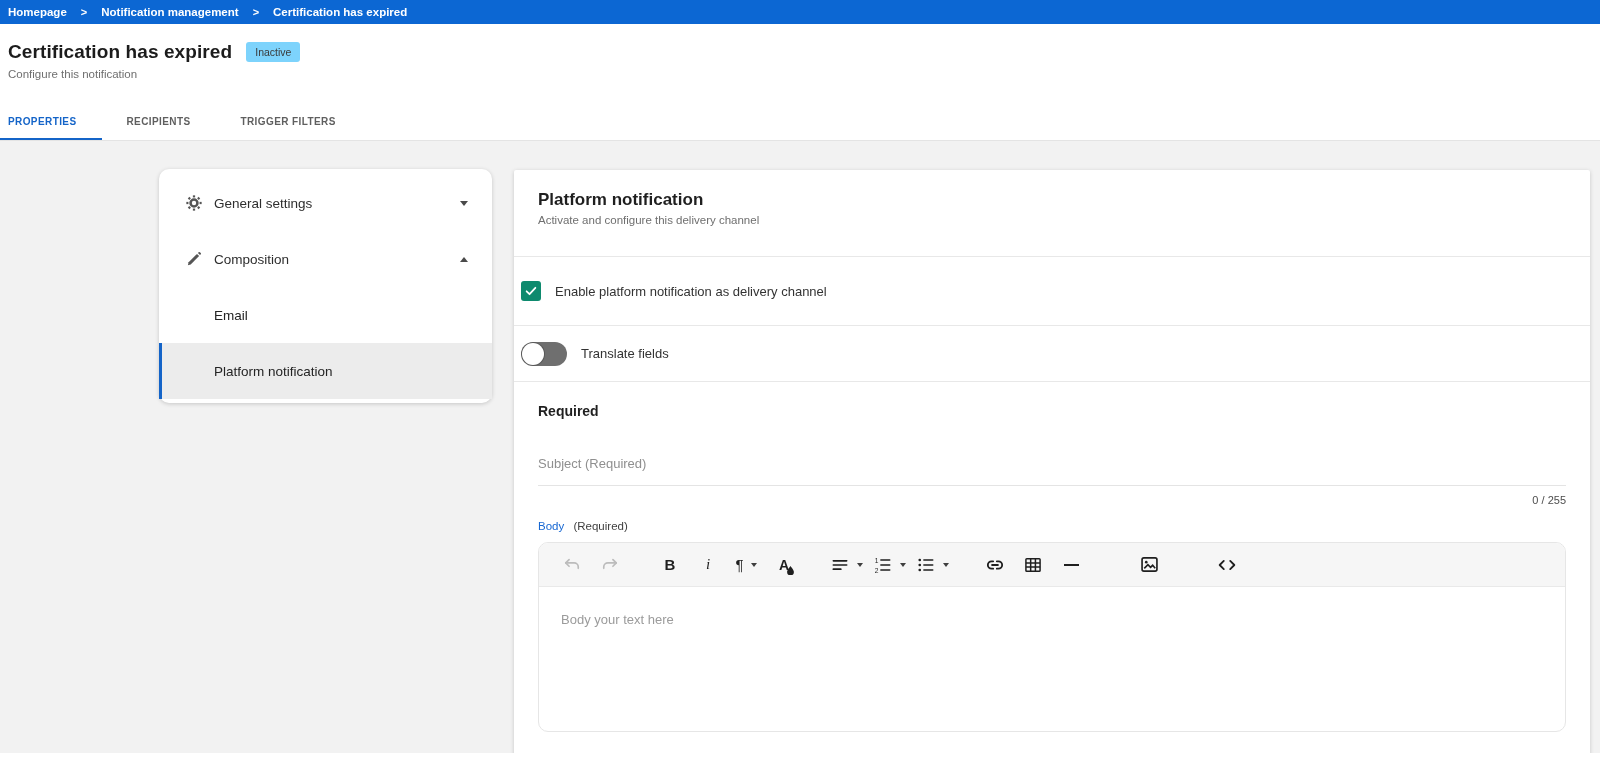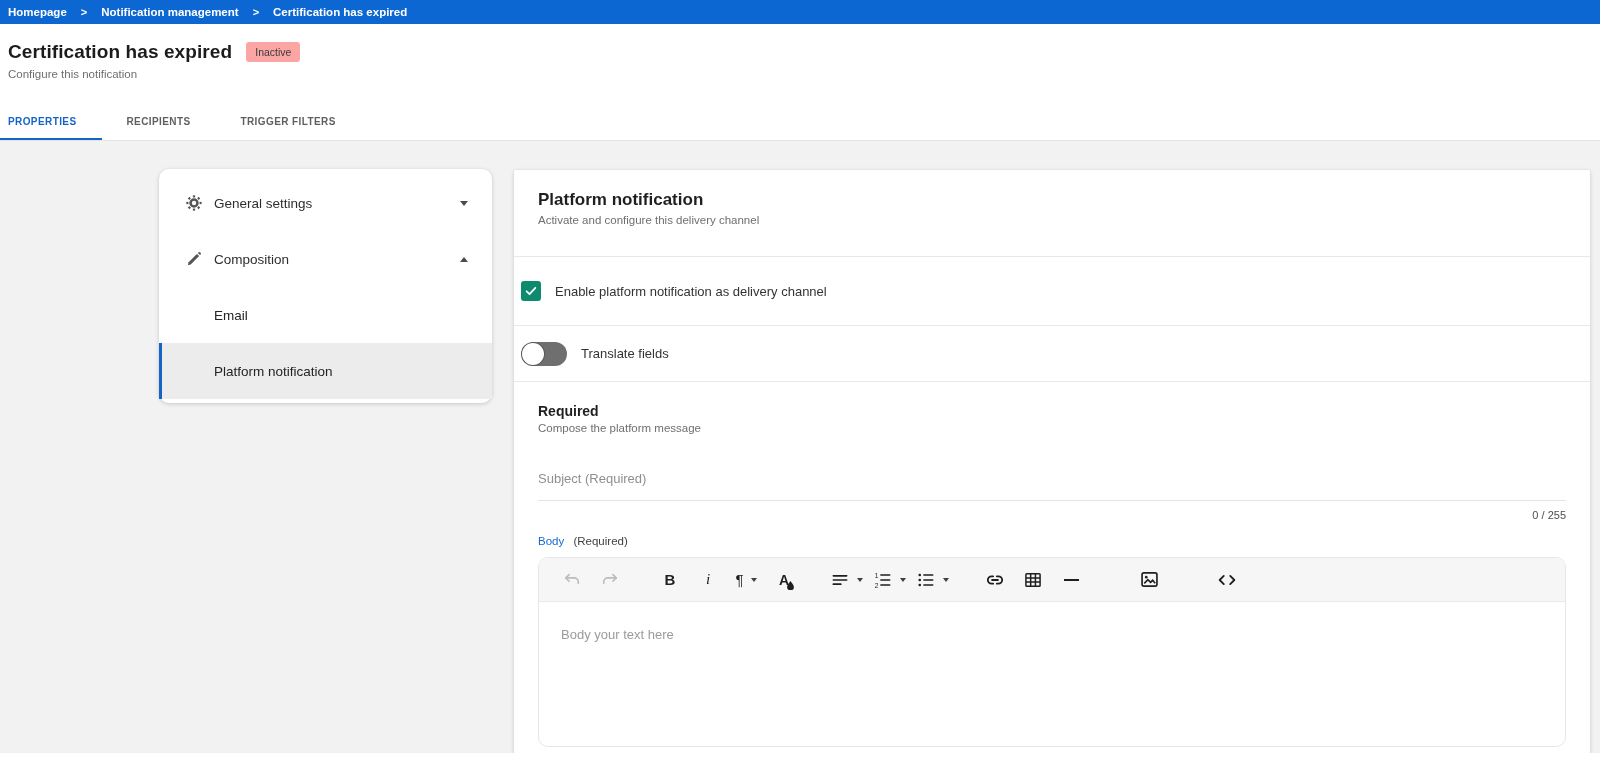--- a/index.html
+++ b/index.html
@@ -9,21 +9,21 @@
   
   .topbar { height:24px; background:#0c67d3; display:flex; align-items:center;
     padding:0 8px; gap:14px; }
   .crumb { color:#fff; font-size:11.5px; font-weight:700; cursor:pointer; white-space:nowrap; }
   .crumb-sep { color:#fff; font-size:11px; font-weight:700; }
 
   
   .page-head { height:80px; padding:17px 8px 0; background:#fff; }
   .title-row { display:flex; align-items:center; }
   .page-title { font-size:19px; font-weight:700; color:#1c1c1c; letter-spacing:.1px; }
-  .badge { margin-left:14px; background:#fca5a5; color:#3a3a3a; font-size:10.5px;
+  .badge { margin-left:14px; background:#7dd3fc; color:#3a3a3a; font-size:10.5px;
     padding:5px 9px; border-radius:3px; line-height:1; }
   .page-sub { margin-top:5px; font-size:11.5px; color:#6f6f6f; }
 
   
   .tabbar { height:37px; display:flex; border-bottom:1px solid #e4e4e4; background:#fff; }
   .tab { display:flex; align-items:center; padding:0 26px 0 8px; margin-right:16px;
     font-size:10px; font-weight:600; letter-spacing:.4px; color:#5f5f5f;
     border-bottom:2px solid transparent; cursor:pointer; }
   .tab.active { color:#1464c8; border-bottom-color:#1464c8; }
 
@@ -180,21 +180,20 @@
 
     <div class="p-row row-toggle">
       <span class="toggle">
         <span class="knob"></span>
       </span>
       <span class="row-label">Translate fields</span>
     </div>
 
     <div class="p-msg">
       <div class="msg-title">Required</div>
-      <div class="msg-sub">Compose the platform message</div>
 
       <div class="subject">Subject (Required)</div>
       <div class="counter">0 / 255</div>
 
       <div class="body-label">
         <span class="body-blue">Body</span>
         <span class="body-req">(Required)</span>
       </div>
 
       <div class="editor">

